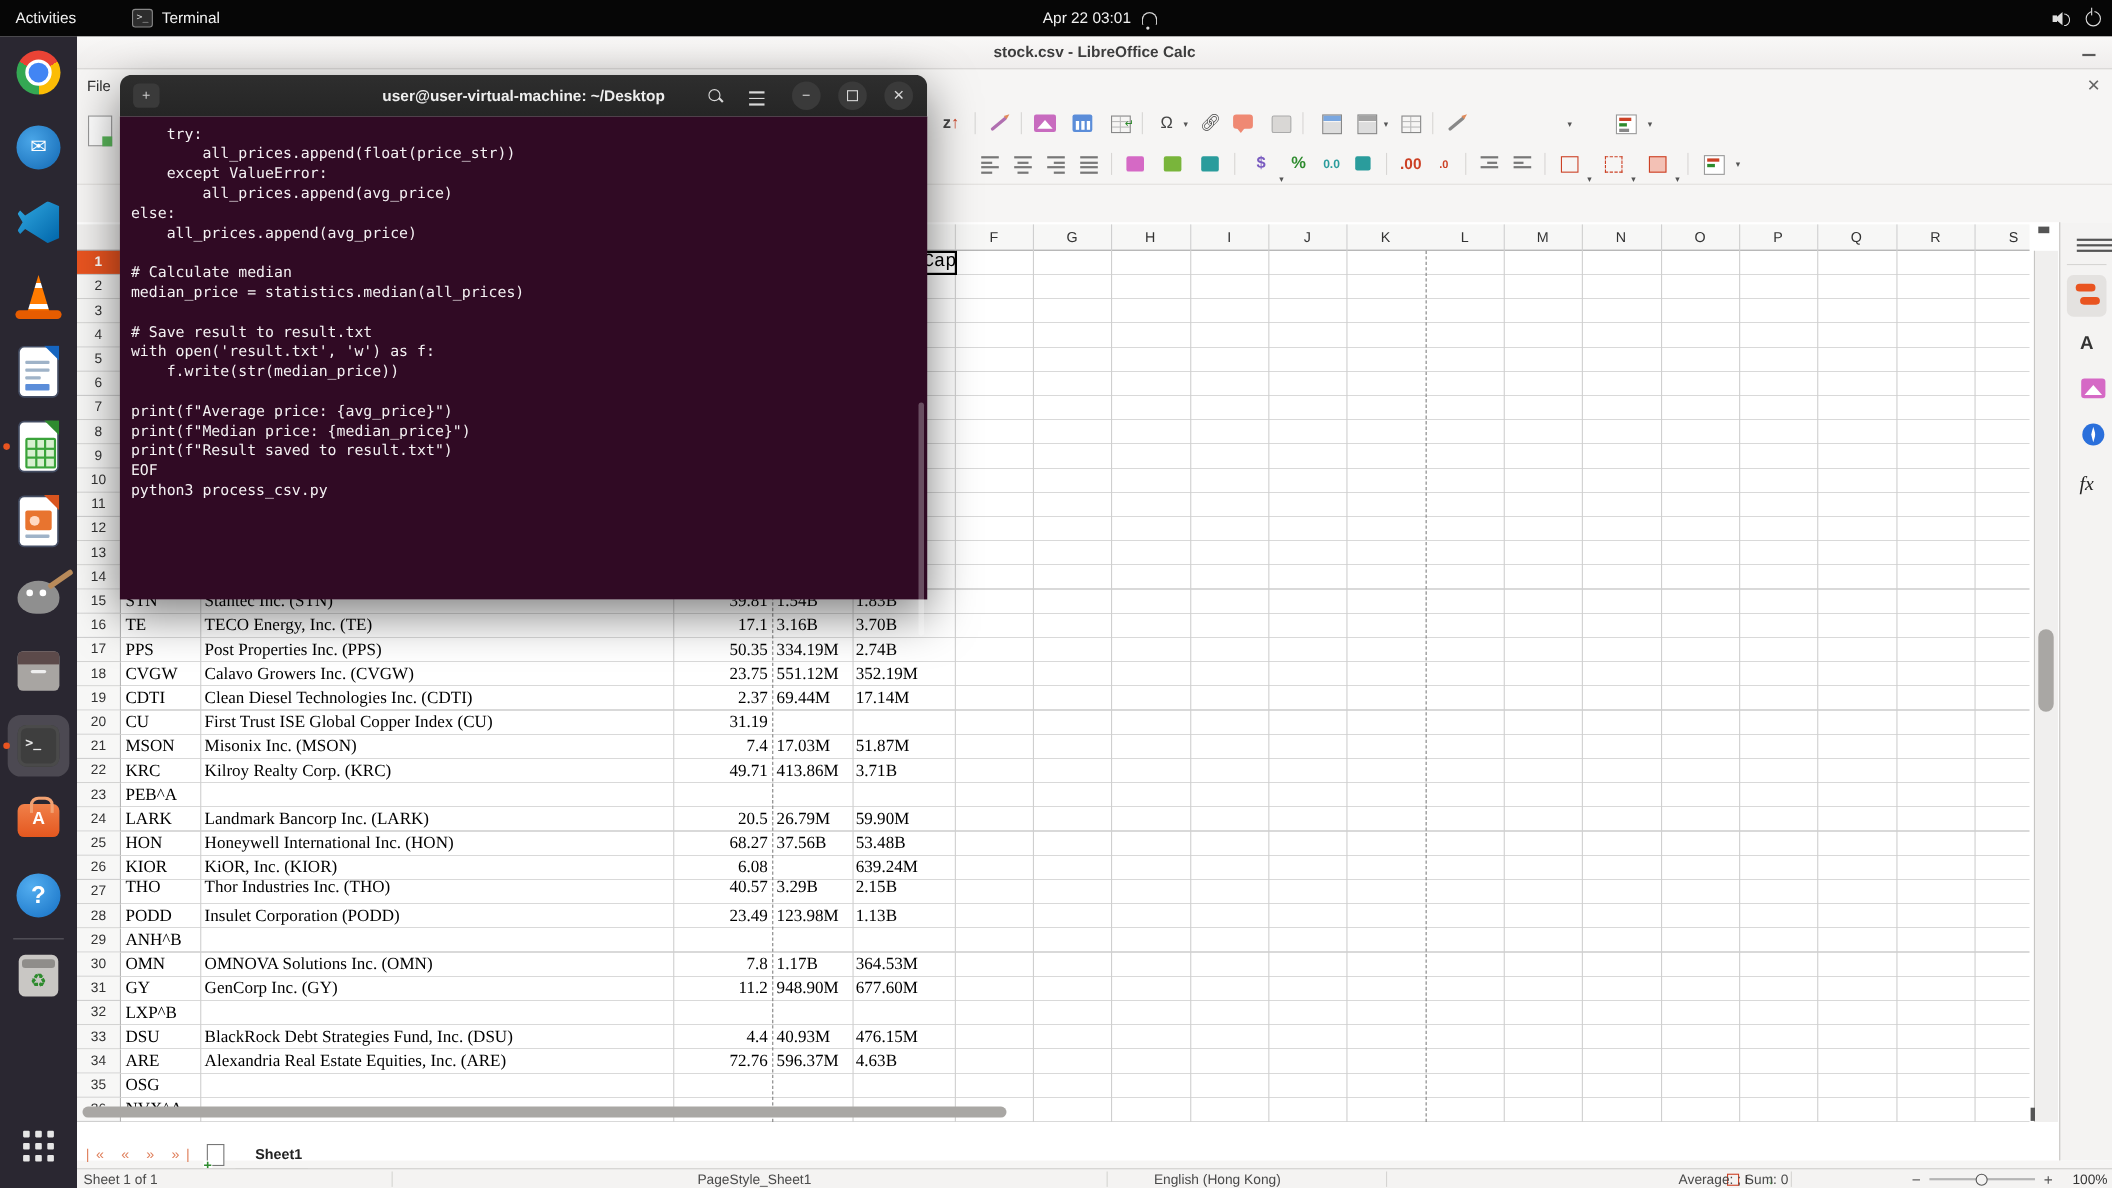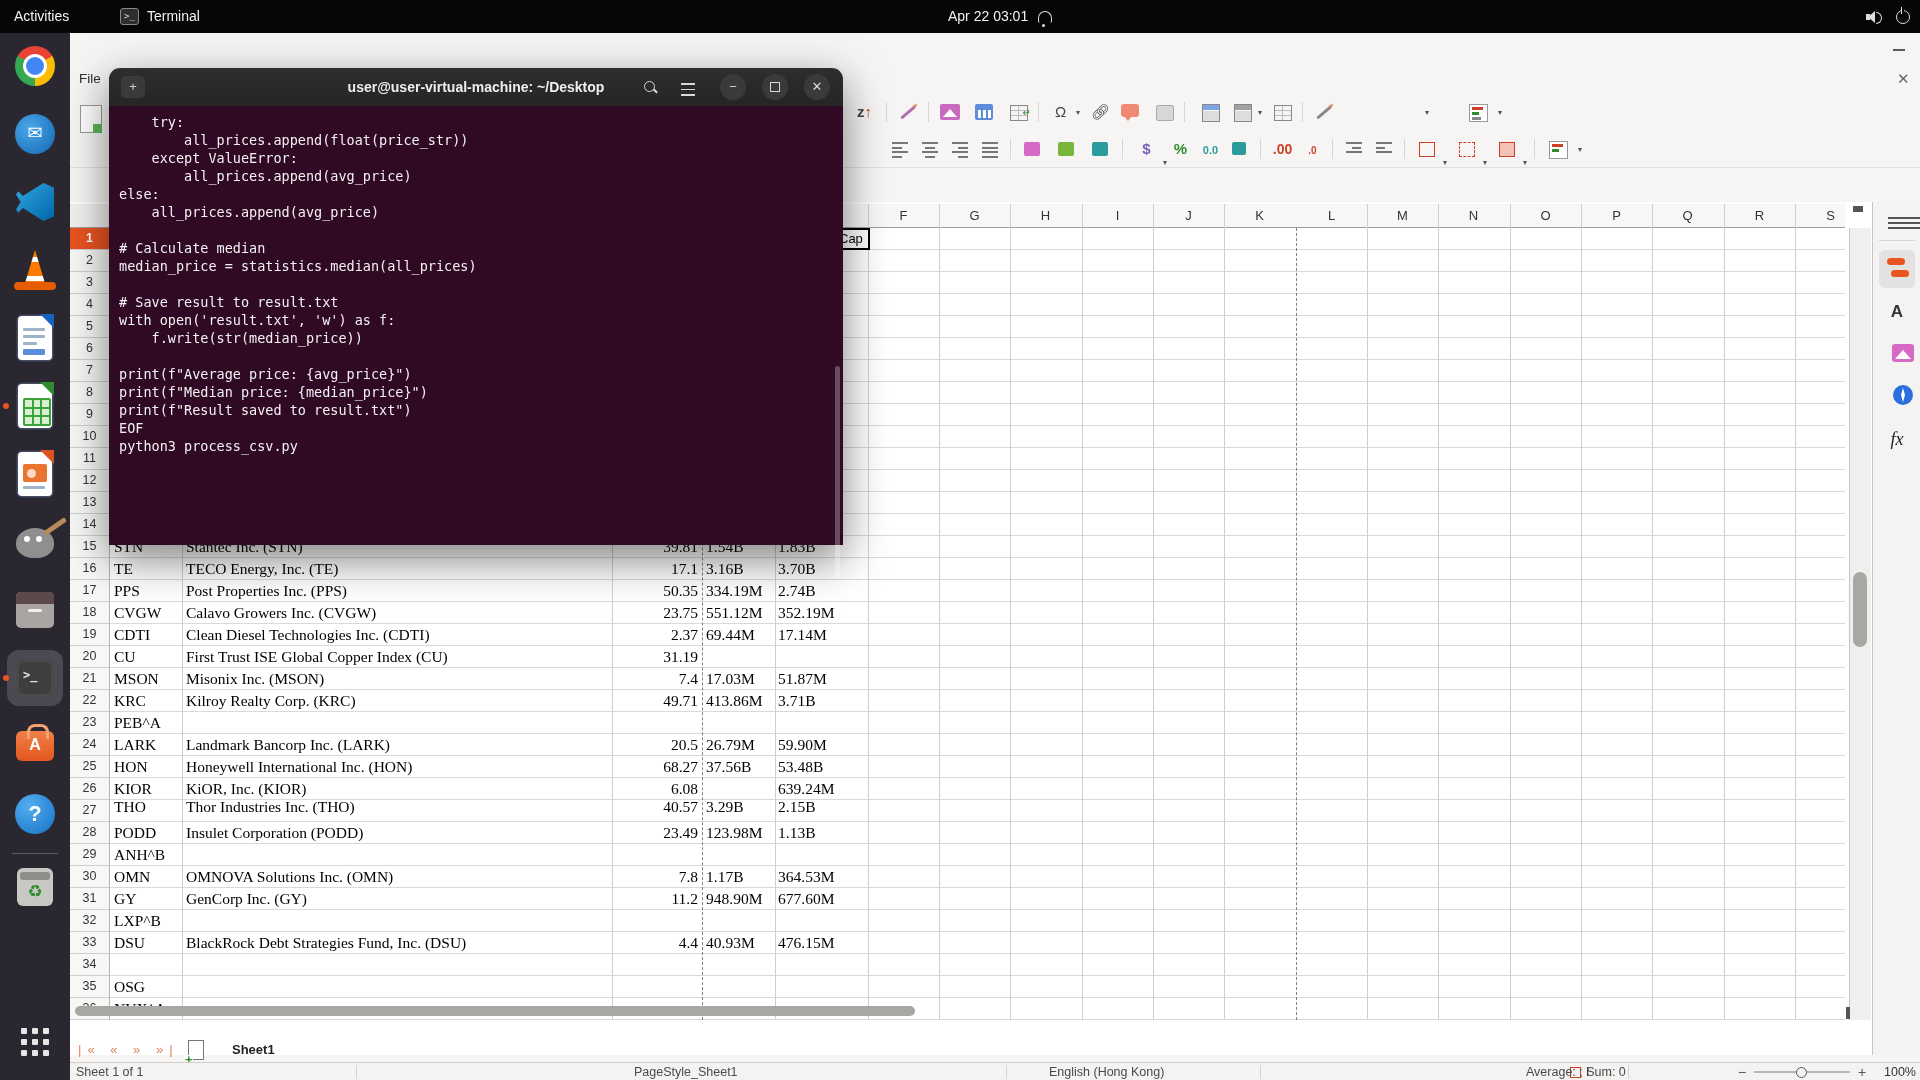--- a/index.html
+++ b/index.html
@@ -125,21 +125,21 @@
   .rh{position:absolute;left:0;width:40px;height:22px;background:#f7f7f6;border-right:1px solid #b5b5b5;border-bottom:1px solid #cfcfcf;
       box-sizing:border-box;text-align:center;line-height:21px;font-size:12.5px;color:#333;}
   .rh.sel{background:#e95420;color:#fff;font-weight:bold;}
   .cells{position:absolute;left:0;width:1775px;height:22px;font-family:"Liberation Serif",serif;font-size:15.5px;color:#000;line-height:22px;}
   .tk{position:absolute;left:44px;}
   .co{position:absolute;left:116px;}
   .pr{position:absolute;left:542px;width:86px;text-align:right;}
   .cd{position:absolute;left:636px;}
   .ce{position:absolute;left:708px;}
   .capcell{position:absolute;left:764px;top:26px;width:36px;height:22px;border:2px solid #000;box-sizing:border-box;
-           font-family:Liberation Sans, sans-serif;font-size:13px;line-height:18px;padding-left:3px;background:#fff;}
+           font-family:Liberation Mono, monospace;font-size:17px;line-height:18px;padding-left:3px;background:#fff;}
   
   .vsb{position:absolute;left:1779px;top:26px;width:21px;height:792px;background:#f0efee;border-left:1px solid #c6c5c3;}
   .vsb-thumb{position:absolute;left:3px;top:344px;width:14px;height:75px;background:#a9a7a4;border-radius:7px;}
   .vsb-nub{position:absolute;left:1783px;top:4px;width:10px;height:6px;background:#555;}
   .sidebar{position:absolute;left:1802px;top:0px;width:48px;height:853px;background:#f4f3f2;border-left:1px solid #c6c5c3;}
   .sb-item{position:absolute;left:6px;width:36px;height:32px;text-align:center;}
   .sb-prop{background:#e4e2e0;border-radius:6px;height:38px;}
   .sb-prop i{position:absolute;left:8px;width:18px;height:7px;background:#e95420;border-radius:4px;}
   .sb-div{position:absolute;left:6px;width:36px;height:1px;background:#d6d5d3;}
   .sb-a{font-size:17px;color:#333;line-height:32px;font-weight:bold;}
@@ -217,20 +217,23 @@
   .g-bord{width:14px;height:13px;position:absolute;left:5px;top:5px;border:1.6px solid #cc4125;}
   .g-cond{position:absolute;left:3px;top:4px;width:17px;height:16px;border:1px solid #999;background:#fff;}
   .g-cond i{display:block;height:3px;margin:2px 2px 0;}
 </style>
 </head>
 <body>
 
 <div id="screen">
 
   <div class="calcwin">
+    <div class="cw-title">
+      <span>stock.csv - LibreOffice Calc</span>
+    </div>
     <div class="wbtn wb-min"></div>
 
     <div class="cw-menu">
       <span class="mfile">File</span>
       <span class="mclose">✕</span>
     </div>
 
     <div class="tbar1">
       <div class="tico" style="left:5px">
           <span class="newdoc"></span>
@@ -594,20 +597,27 @@
           <span class="cd"></span>
           <span class="ce"></span>
         </div>
       <div class="cells" style="top:730px">
           <span class="tk">DSU</span>
           <span class="co">BlackRock Debt Strategies Fund, Inc. (DSU)</span>
           <span class="pr">4.4</span>
           <span class="cd">40.93M</span>
           <span class="ce">476.15M</span>
         </div>
+      <div class="cells" style="top:752px">
+          <span class="tk">ARE</span>
+          <span class="co">Alexandria Real Estate Equities, Inc. (ARE)</span>
+          <span class="pr">72.76</span>
+          <span class="cd">596.37M</span>
+          <span class="ce">4.63B</span>
+        </div>
       <div class="cells" style="top:774px">
           <span class="tk">OSG</span>
           <span class="co"></span>
           <span class="pr"></span>
           <span class="cd"></span>
           <span class="ce"></span>
         </div>
       <div class="cells" style="top:796px">
           <span class="tk">NVX^A</span>
           <span class="co"></span>

